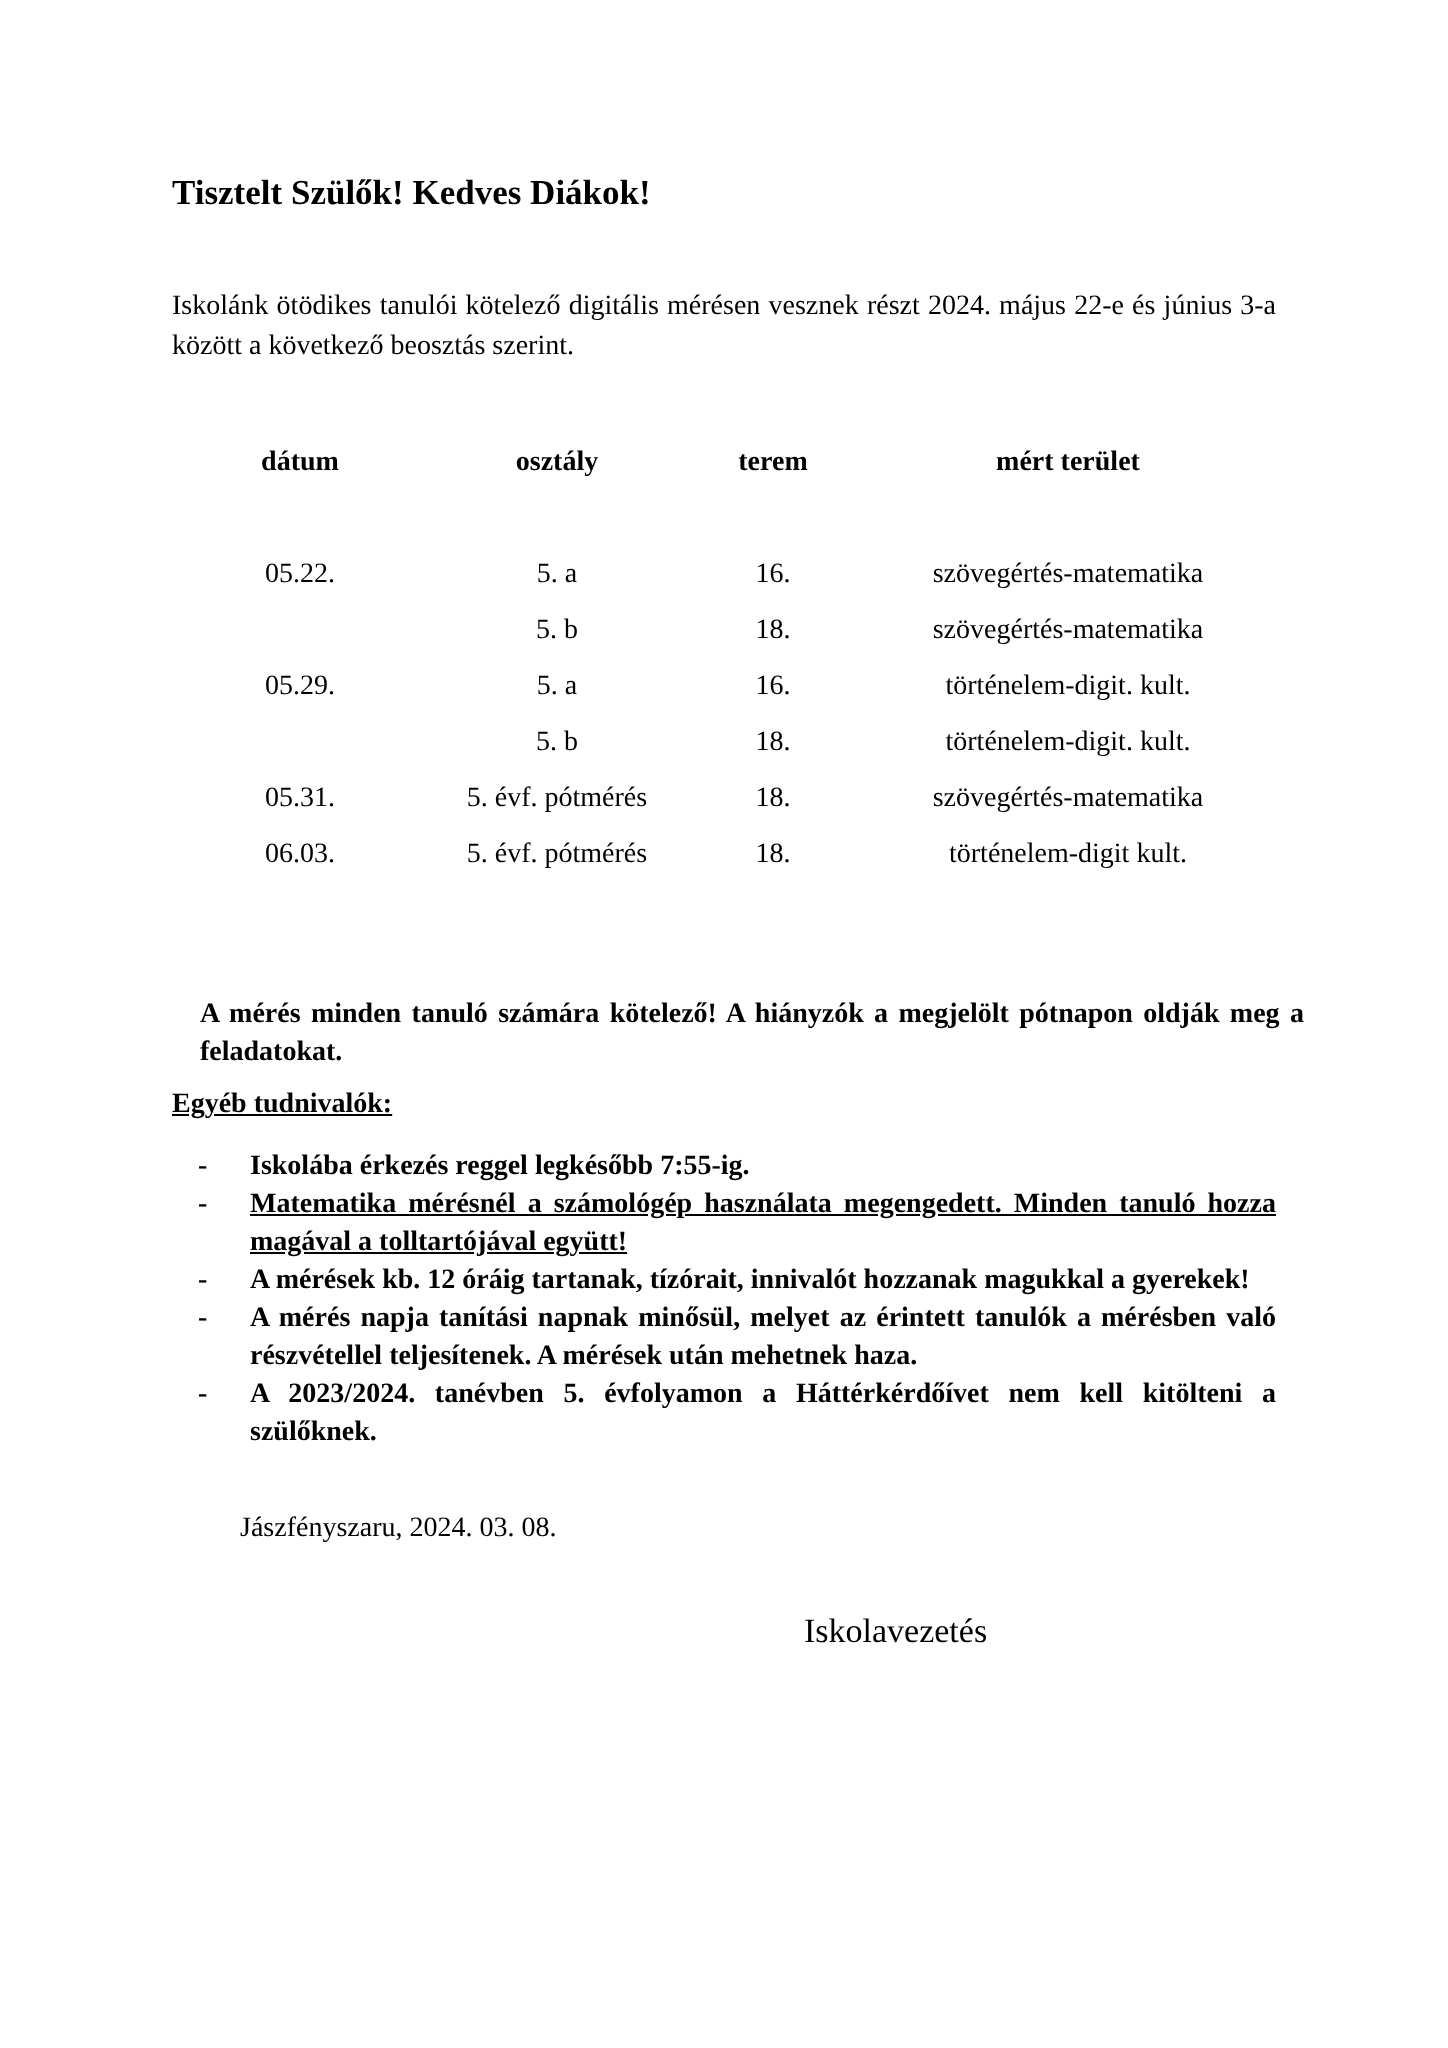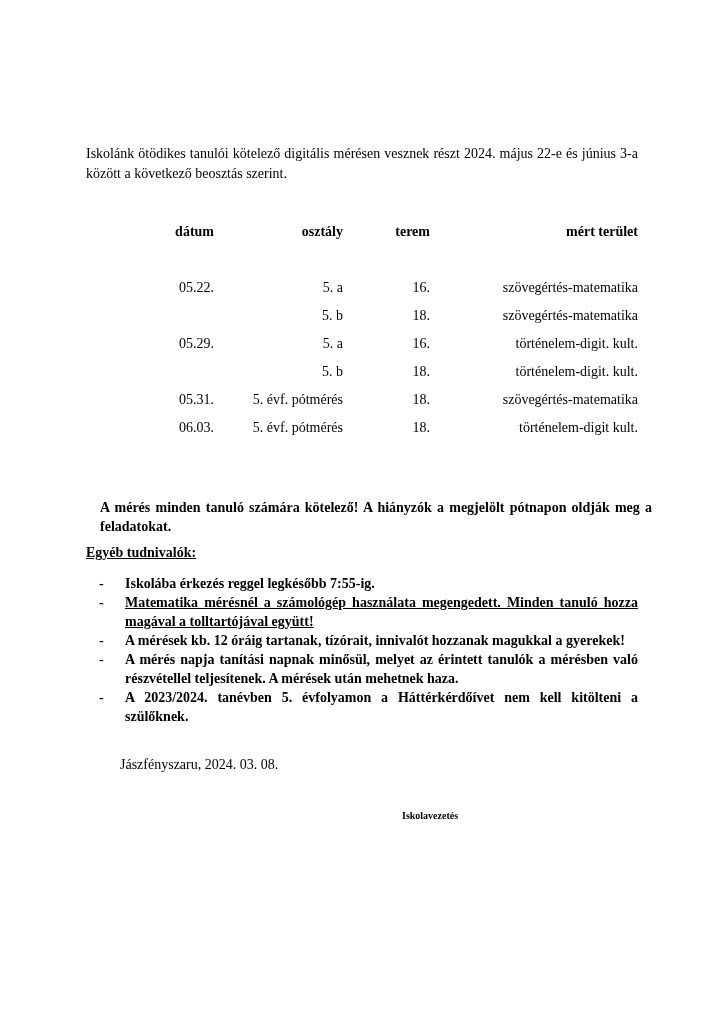--- a/index.html
+++ b/index.html
@@ -42,21 +42,21 @@
     left: 86px;
     width: 552px;
     border-collapse: collapse;
     font-size: 14px;
   }
   .schedule col.c1 { width: 128px; }
   .schedule col.c2 { width: 129px; }
   .schedule col.c3 { width: 87px; }
   .schedule col.c4 { width: 208px; }
   .schedule th, .schedule td {
-    text-align: right;
+    text-align: center;
     vertical-align: middle;
     font-weight: normal;
     height: 28px;
     line-height: 28px;
     padding: 0;
     white-space: nowrap;
   }
   .schedule th { font-weight: bold; }
   .schedule tr.spacer-row td { height: 28px; }
   .mandatory {
@@ -104,30 +104,30 @@
     position: absolute;
     top: 755px;
     left: 120px;
     font-size: 14px;
     line-height: 19px;
   }
   .signature {
     position: absolute;
     top: 806px;
     left: 402px;
-    font-size: 10px;
-    line-height: 19px;
-    font-weight: bold;
+    font-size: 17px;
+    line-height: 19px;
   }
 </style>
 </head>
 <body>
 
 <div class="page">
 
+  <h1 class="doc-title">Tisztelt Szülők! Kedves Diákok!</h1>
 
   <p class="intro">Iskolánk ötödikes tanulói kötelező digitális mérésen vesznek részt 2024. május 22-e és június 3-a között a következő beosztás szerint.</p>
 
   <table class="schedule">
     <colgroup>
       <col class="c1">
         <col class="c2">
         <col class="c3">
         <col class="c4">
     </colgroup>

